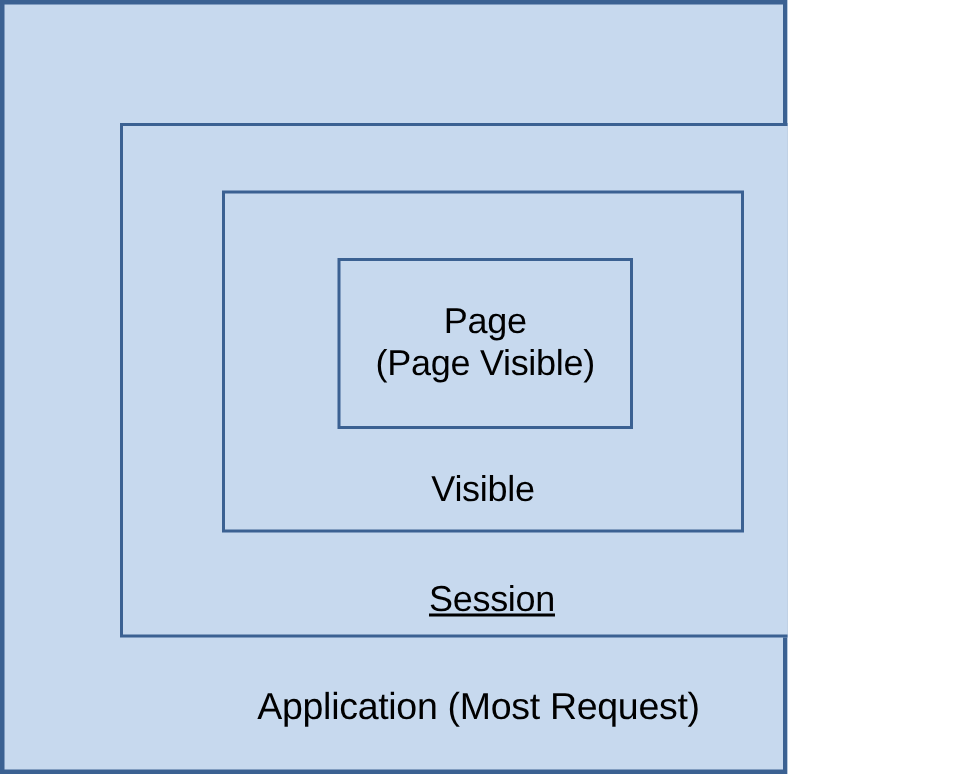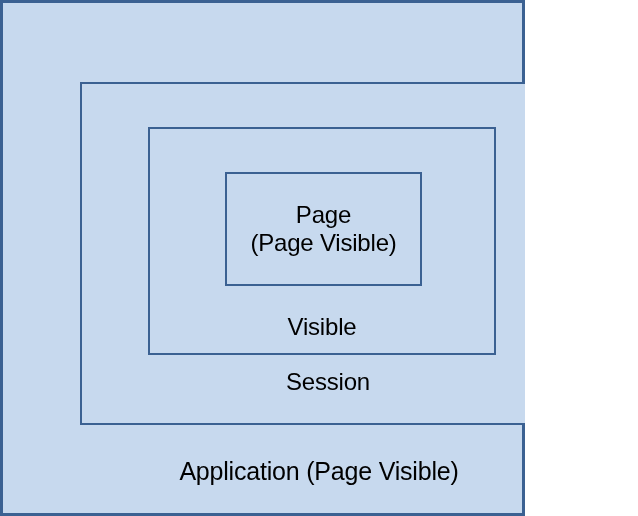--- a/index.html
+++ b/index.html
@@ -35,21 +35,21 @@
   .lbl {
     position: absolute;
     text-align: center;
     font-size: 24px;
     line-height: 28px;
     letter-spacing: -0.2px;
     white-space: pre;
   }
   .lbl-page        { left: 225px; top: 201px; width: 197px; }
   .lbl-request     { left: 148px; top: 313px; width: 348px; }
-  .lbl-session     { left: 80px;  top: 368px; width: 496px; }
+  .lbl-session     { left: 80px;  top: 386px; width: 496px; text-decoration: underline; }
   .lbl-application { left: 0;     top: 456px; width: 638px; font-size: 25px; line-height: 30px; }
 </style>
 </head>
 <body>
 
 <div id="canvas">
 
   <div class="outer-border"></div>
 
   <div class="box box-session"></div>
@@ -57,15 +57,15 @@
   <div class="box box-request"></div>
 
   <div class="box box-page"></div>
 
   <div class="lbl lbl-page"><span>Page</span><br><span>(Page Visible)</span></div>
 
   <div class="lbl lbl-request">Visible</div>
 
   <div class="lbl lbl-session">Session</div>
 
-  <div class="lbl lbl-application">Application (Page Visible)</div>
+  <div class="lbl lbl-application">Application (Most Request)</div>
 
 </div>
 
 </body></html>

